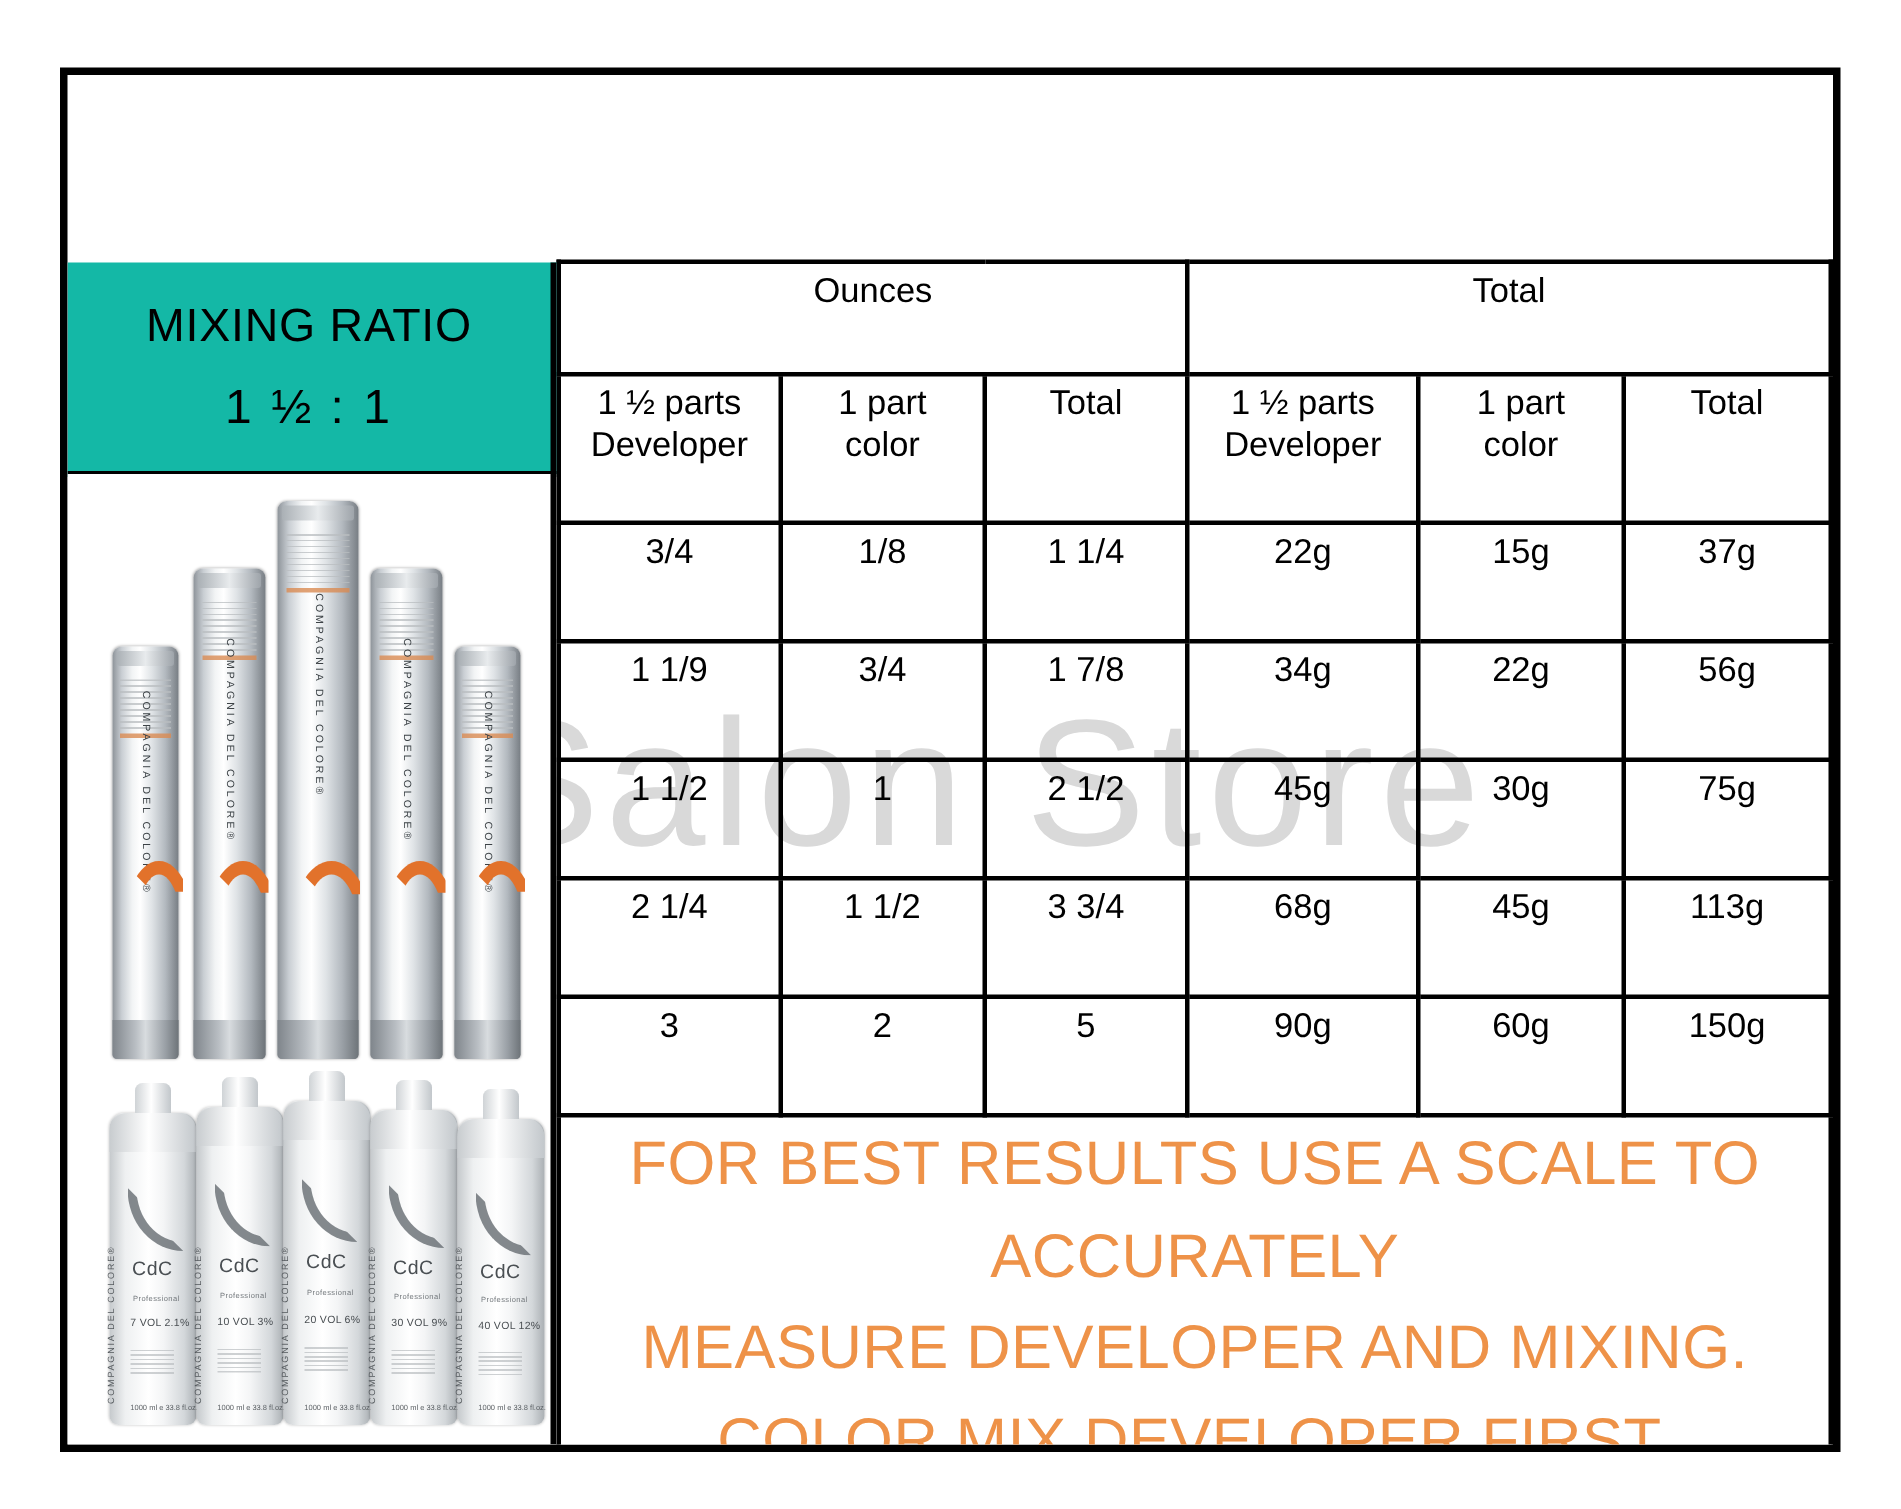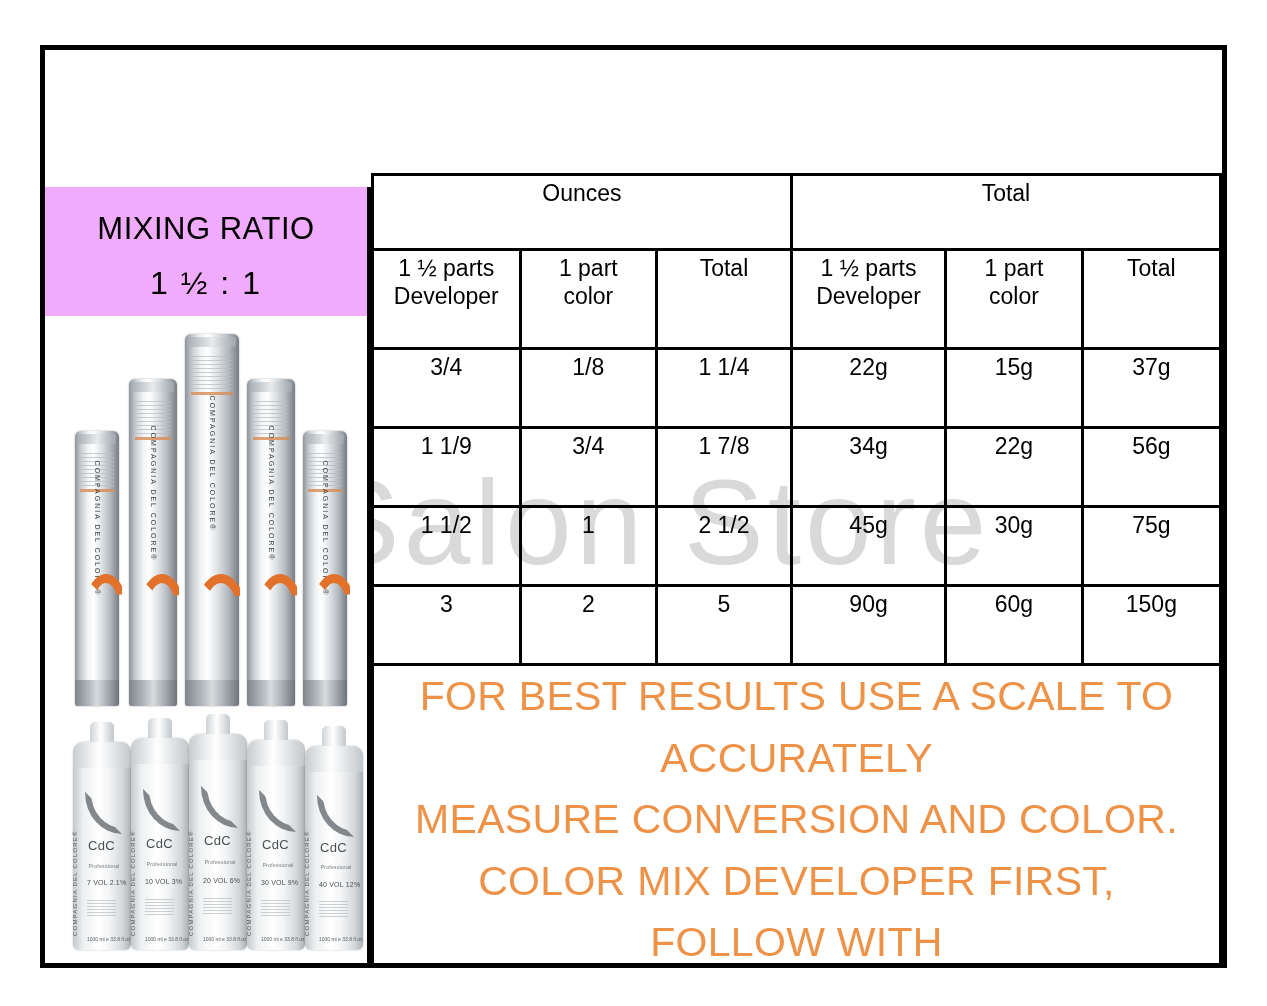--- a/index.html
+++ b/index.html
@@ -67,23 +67,23 @@
 
   
   #left-panel{
     position:absolute;
     left:0; top:0;
     width:326px; height:100%;
     z-index:8;
   }
   #ratio-cell{
     position:absolute;
-    left:0;top:14px;
+    left:0;top:2px;
     width:326px;height:143px;
-    background:#f0abfc;
+    background:#14b8a6;
     border-right:4px solid #000000;
     border-bottom:4px solid #000000;
     box-sizing:border-box;
     display:flex;flex-direction:column;
     align-items:center;justify-content:center;
     gap:18px;
   }
   #ratio-label{font-size:31px;color:#000;letter-spacing:0.5px;}
   #ratio-value{font-size:32px;color:#000;letter-spacing:2px;}
 
@@ -427,33 +427,41 @@
           </tr>
           <tr>
             <td class="data">1 1/2</td>
             <td class="data">1</td>
             <td class="data">2 1/2</td>
             <td class="data">45g</td>
             <td class="data">30g</td>
             <td class="data">75g</td>
           </tr>
           <tr>
+            <td class="data">2 1/4</td>
+            <td class="data">1 1/2</td>
+            <td class="data">3 3/4</td>
+            <td class="data">68g</td>
+            <td class="data">45g</td>
+            <td class="data">113g</td>
+          </tr>
+          <tr>
             <td class="data">3</td>
             <td class="data">2</td>
             <td class="data">5</td>
             <td class="data">90g</td>
             <td class="data">60g</td>
             <td class="data">150g</td>
           </tr>
 
           <tr>
             <td id="footer-cell" colspan="6">
               <div id="footer-text">
                 <div>FOR BEST RESULTS USE A SCALE TO ACCURATELY</div>
-                <div>MEASURE CONVERSION AND COLOR.</div>
+                <div>MEASURE DEVELOPER AND MIXING.</div>
                 <div>COLOR MIX DEVELOPER FIRST, FOLLOW WITH</div>
                 <div>COLOR</div>
               </div>
             </td>
           </tr>
         </tbody>
       </table>
     </div>
 
   </div>

